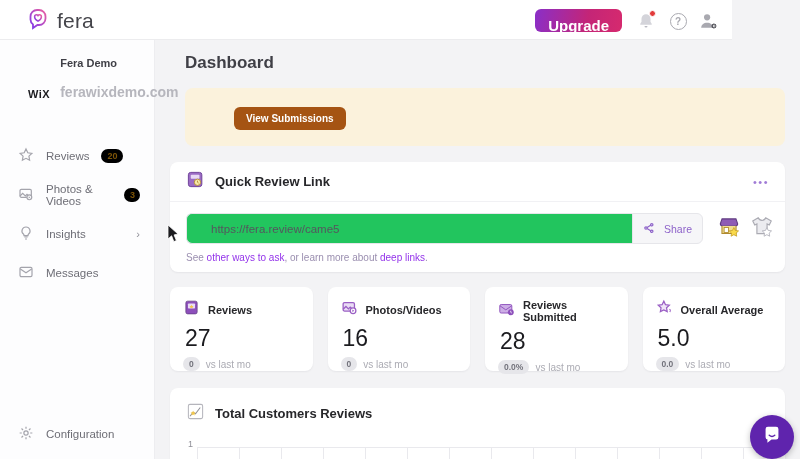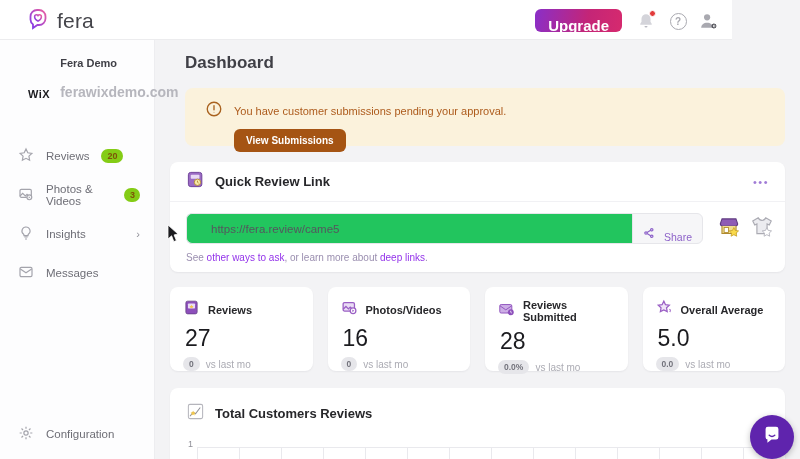--- a/index.html
+++ b/index.html
@@ -30,21 +30,21 @@
   .sidebar { position:absolute; top:40px; left:0; width:155px; bottom:0; background:#fdfdfe;
              border-right:1px solid #ededf0; z-index:4; }
   .workspace { display:flex; gap:10px; padding:17px 10px 10px 28px; cursor:pointer;align-items:flex-end; }
   .wix-logo { font-weight:800; font-size:11px; color:#1b1b1f; letter-spacing:.5px; padding-top:2px; }
   .ws-name { font-size:11px; font-weight:700; color:#3f3f46; }
   .ws-domain { font-size:14px; color:#b6b6bd; margin-top:15px;font-weight:bold; }
   .nav { margin-top:26px; }
   .nav-item { display:flex; align-items:center; gap:12px; padding:0 14px 0 18px; height:39px;
               color:#6e6e76; font-size:11.5px; cursor:pointer; }
   .nav-item svg { flex:0 0 auto; }
-  .badge { background:#84cc16; color:#7d5408; font-size:9px; font-weight:700;
+  .badge { background:#000000; color:#7d5408; font-size:9px; font-weight:700;
            border-radius:9px; padding:2px 6px; min-width:12px; text-align:center; }
   .chev { margin-left:auto; color:#8f8f97; font-size:11px; }
   .config-item { position:absolute; bottom:6px; left:0; width:100%; }
 
   
   .main { position:absolute; top:40px; left:155px; width:645px; bottom:0; }
   .page-title { position:absolute; left:30px; top:13px; font-size:17px; font-weight:700; color:#3f3f46; }
 
   .banner { position:absolute; left:30px; top:48px; width:600px; height:58px; background:#fbf2dc;
             border-radius:8px; padding:12px 16px 0 20px; }
@@ -59,21 +59,21 @@
   .qr-card { position:absolute; left:15px; top:122px; width:615px; height:110px; }
   .qr-head { display:flex; align-items:center; gap:10px; padding:0 16px; height:40px;
              border-bottom:1px solid #f1f1f4;justify-content:center; }
   .qr-title { font-size:13px; font-weight:700; color:#27272a; }
   .dots { margin-left:auto; color:#a07bd6; font-size:11px; letter-spacing:1.5px; cursor:pointer; }
   .qr-body { display:flex; align-items:center; padding:11px 10px 0 16px; }
   .input-group { display:flex; width:522px; height:31px; }
   .link-input { flex:1; border:1px solid #e6e6ea; border-right:none; border-radius:6px 0 0 6px;
                 padding:0 24px; font-size:11.5px; color:#55555e; outline:none;
                 font-family:inherit; background:#22c55e; }
-  .share-seg { display:flex; align-items:flex-end; gap:9px; padding:0 10px; background:#f6f6f8;
+  .share-seg { display:flex; align-items:center; gap:9px; padding:0 10px; background:#f6f6f8;
                border:1px solid #e6e6ea; border-radius:0 6px 6px 0; cursor:pointer; }
   .share-label { font-size:10.5px; color:#8d62c9; }
   .qr-emojis { display:flex; gap:7px; margin-left:13px; }
   .qr-emojis span { cursor:pointer; }
   .qr-caption { padding:8px 16px 0; font-size:10px; color:#9b8fb0; }
   .qr-caption a { color:#9333ea; text-decoration:none; cursor:pointer; }
 
   .stats { position:absolute; left:15px; top:247px; width:615px; display:flex; gap:15px; }
   .stat-card { flex:1; height:84px; padding:12px 13px; }
   .stat-head { display:flex; align-items:center; gap:8px; }
@@ -208,30 +208,20 @@
       </svg>
     </span>
     <span>Configuration</span>
   </div>
 </div>
 
 <div class="main">
   <div class="page-title">Dashboard</div>
 
   <div class="banner">
-    <div class="banner-row">
-      <span>
-        <svg width="18" height="18" viewBox="0 0 24 24" fill="none" stroke="#a9621f" stroke-width="1.8">
-          <circle cx="12" cy="12" r="9"></circle>
-          <path d="M12 7.5v5.5" stroke-linecap="round"></path>
-          <circle cx="12" cy="16.3" r="0.6" fill="#a9621f" stroke="none"></circle>
-        </svg>
-      </span>
-      <span class="banner-msg">You have customer submissions pending your approval.</span>
-    </div>
     <button class="view-sub-btn">View Submissions</button>
   </div>
 
   <div class="card qr-card">
     <div class="qr-head">
       <span>
         <svg width="19" height="19" viewBox="0 0 24 24">
           <rect x="3" y="3" width="17" height="18" rx="3" fill="#9b6bc4" stroke="#6d3f98" stroke-width="1.2"></rect>
           <rect x="6" y="6" width="11" height="5" rx="1" fill="#e8d9f5"></rect>
           <circle cx="14.5" cy="15.5" r="4" fill="#f6e9a9" stroke="#b2882b" stroke-width="1.1"></circle>

